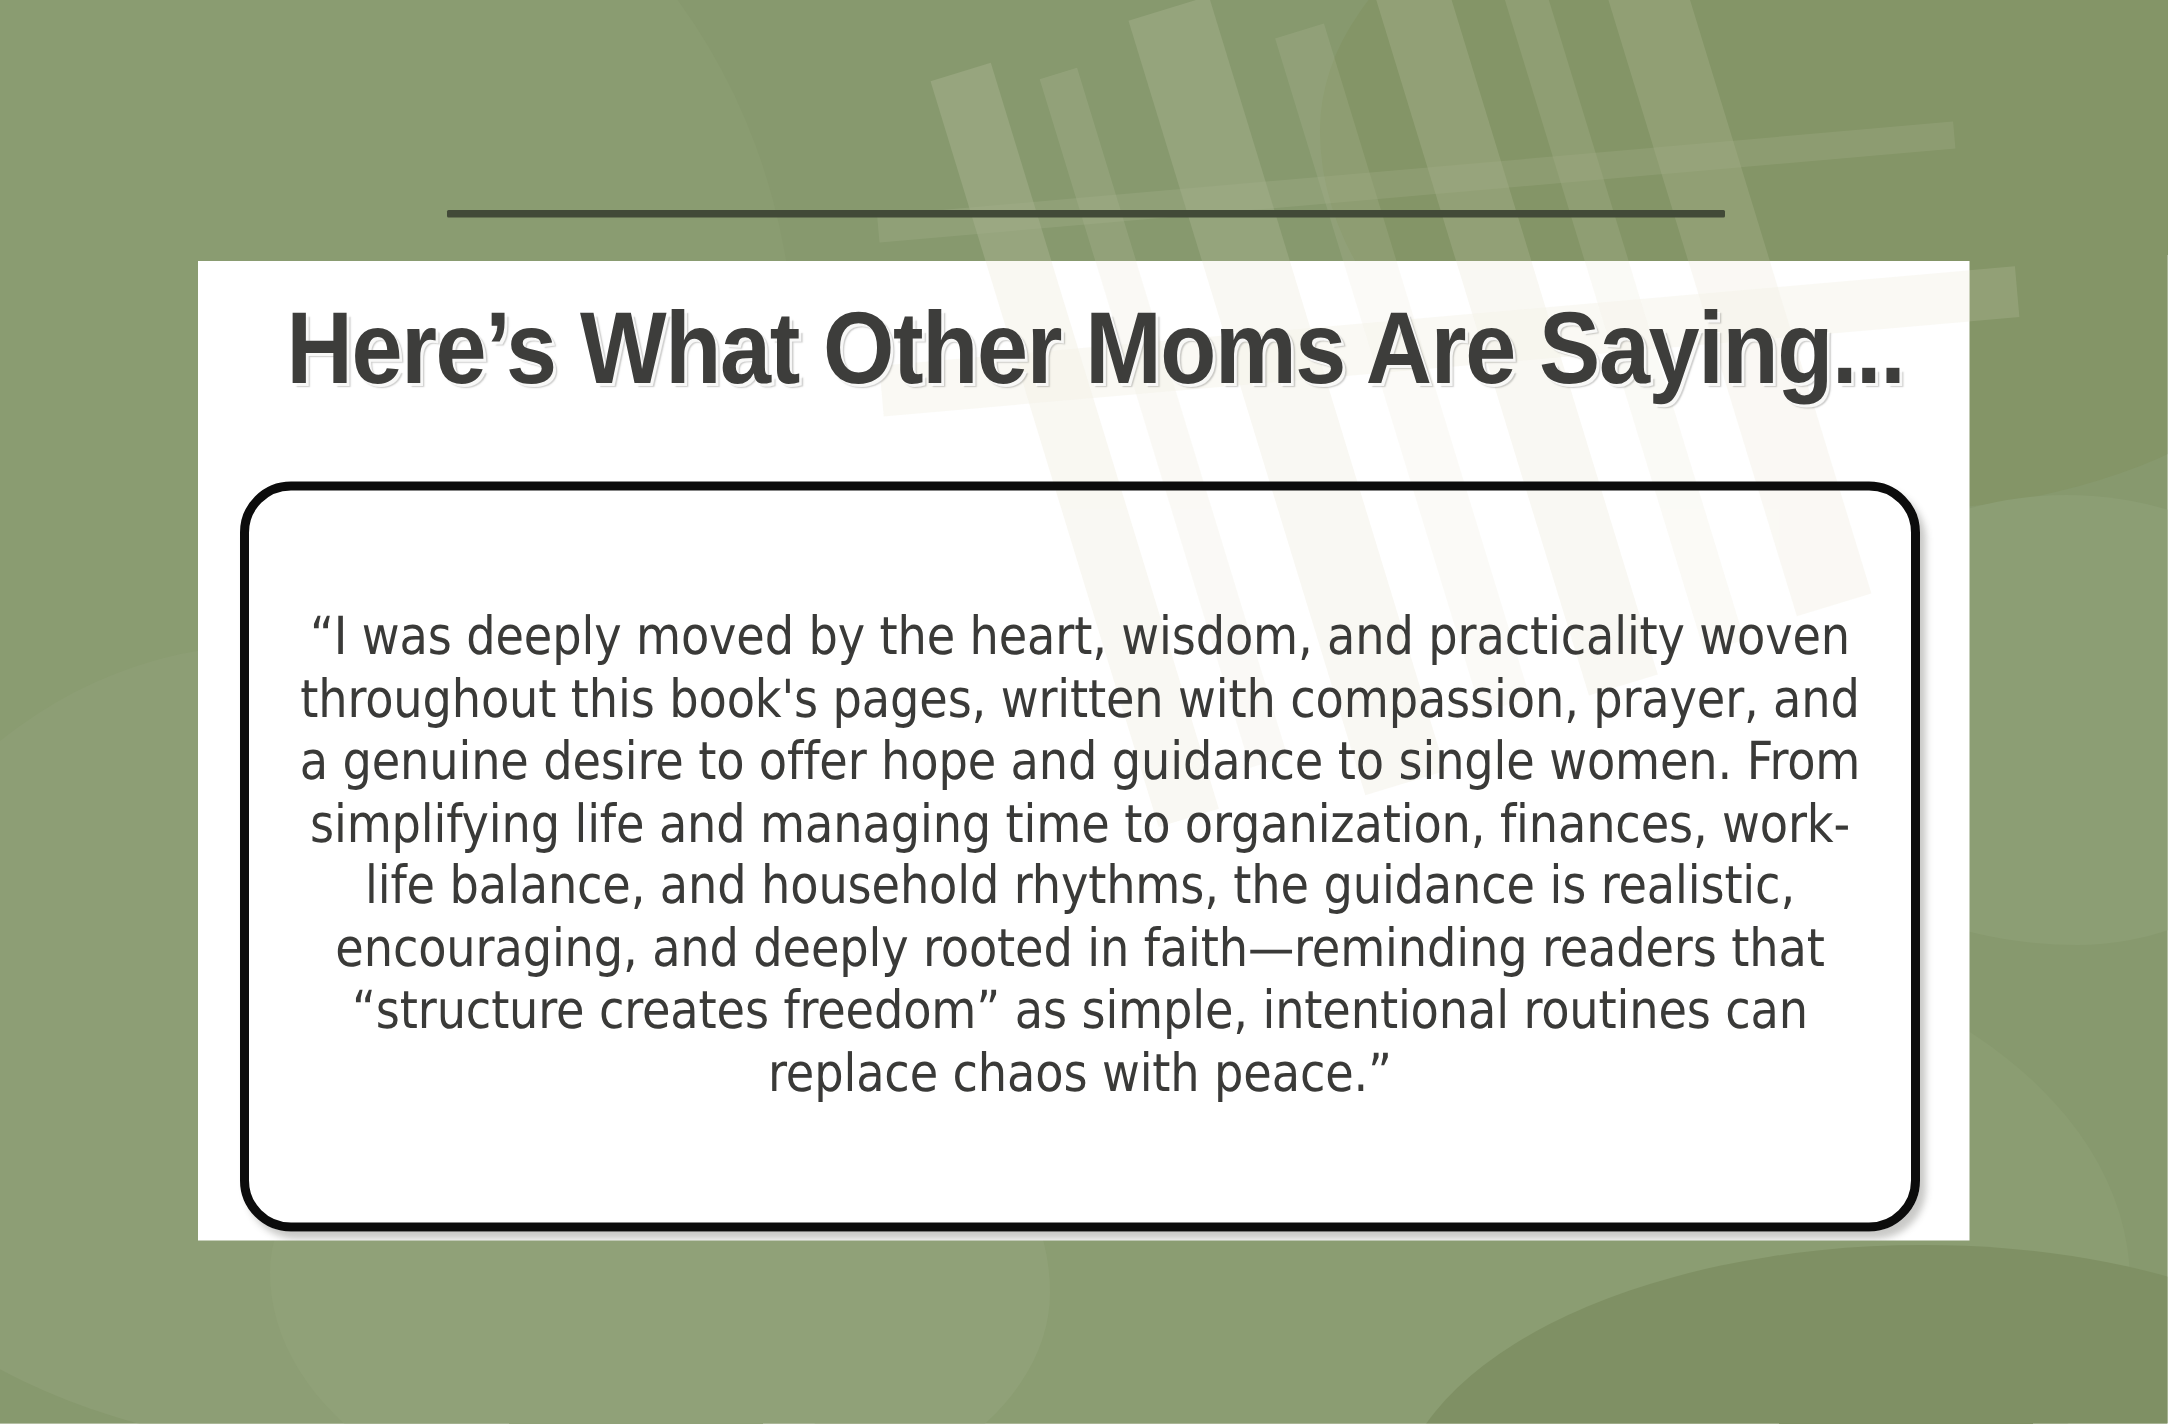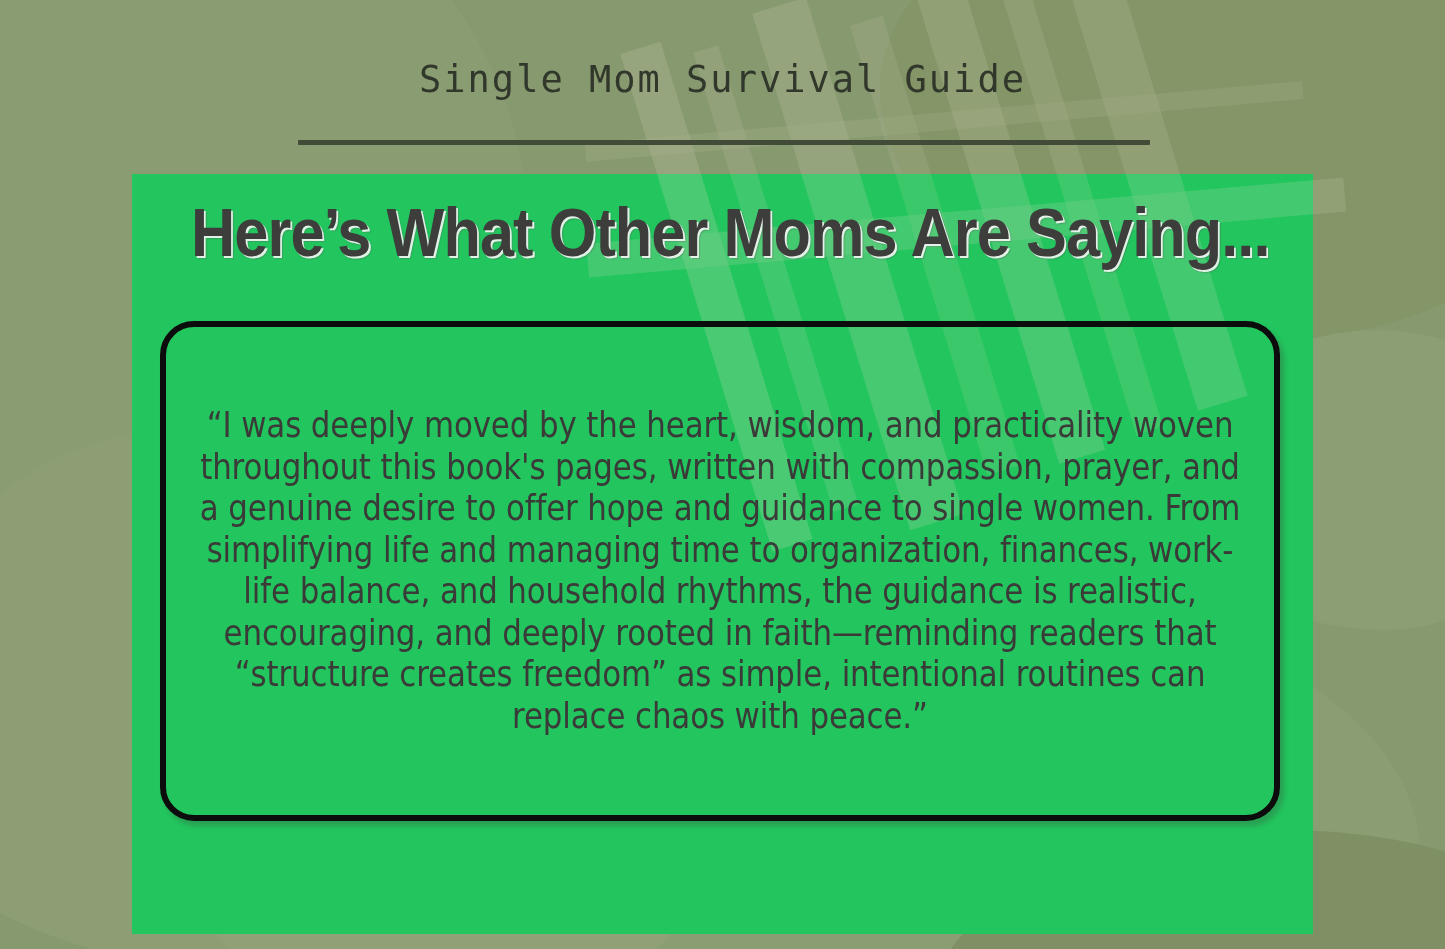--- a/index.html
+++ b/index.html
@@ -142,22 +142,22 @@
     background: #424a38;
     border-radius: 1px;
   }
 
   
   .card {
     position: absolute;
     left: 132px;
     top: 174px;
     width: 1181px;
-    height: 760px;
-    background: #22c55e;
+    height: 653px;
+    background: #ffffff;
     overflow: hidden;
   }
   .card-watermark {
     position: absolute;
     left: 528px;
     top: -214px;
     width: 620px;
     height: 560px;
     transform: rotate(-17deg);
     opacity: 0.38;
@@ -235,21 +235,20 @@
     <div class="wm-slash"></div>
     <div class="wm-bar wm-b1"></div>
     <div class="wm-bar wm-b2"></div>
     <div class="wm-bar wm-b3"></div>
     <div class="wm-bar wm-b4"></div>
     <div class="wm-bar wm-b5"></div>
     <div class="wm-bar wm-b6"></div>
     <div class="wm-bar wm-b7"></div>
   </div>
 
-  <div class="poster-title">Single Mom Survival Guide</div>
   <div class="title-rule"></div>
 
   <div class="card">
 
     <div class="card-watermark">
 
       <div class="wm-slash"></div>
       <div class="wm-bar wm-b1"></div>
       <div class="wm-bar wm-b2"></div>
       <div class="wm-bar wm-b3"></div>

